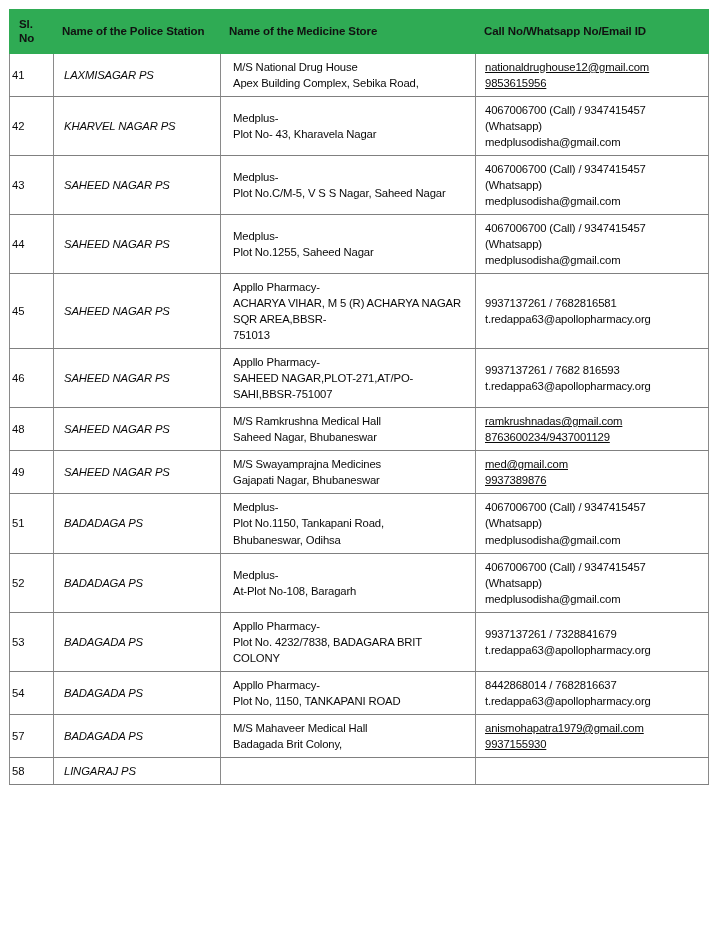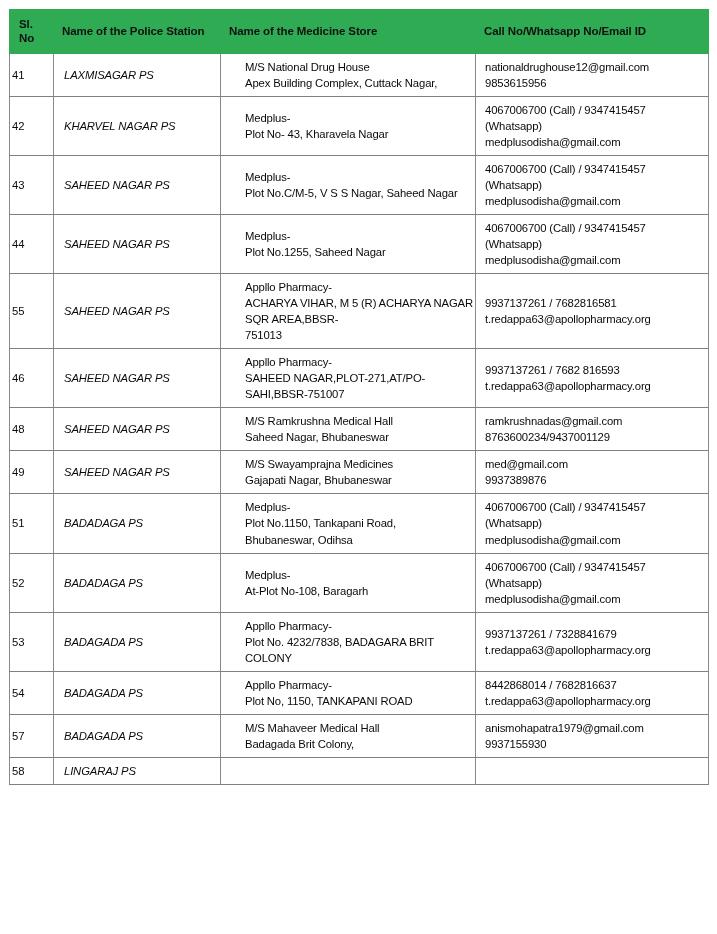--- a/index.html
+++ b/index.html
@@ -67,30 +67,31 @@
   tbody td.cell-sl {
     padding-left: 2px;
     padding-right: 2px;
     letter-spacing: 0;
   }
   tbody td.cell-ps {
     padding-left: 10px;
     font-style: italic;
   }
   tbody td.cell-store {
-    padding-left: 24px;
+    padding-left: 12px;
     margin-left: 30px;
   }
   tbody td.cell-call {
     padding-left: 9px;
   }
   tbody td .ln {
     display: block;
   }
   tbody td .ln.u {
+    text-decoration: underline;
     text-underline-offset: 1px;
   }
 </style>
 </head>
 <body>
 
 <div class="page">
   <table class="contact-table">
     <colgroup>
       <col class="c-sl">
@@ -108,21 +109,21 @@
         <th>Name of the Medicine Store</th>
         <th>Call No/Whatsapp No/Email ID</th>
       </tr>
     </thead>
     <tbody id="table-body">
         <tr>
           <td class="cell-sl">41</td>
           <td class="cell-ps">LAXMISAGAR PS</td>
           <td class="cell-store">
             <span class="ln">M/S National Drug House</span>
-            <span class="ln">Apex Building Complex, Cuttack Nagar,</span>
+            <span class="ln">Apex Building Complex, Sebika Road,</span>
           </td>
           <td class="cell-call">
             <span class="ln u">nationaldrughouse12@gmail.com</span>
             <span class="ln u">9853615956</span>
           </td>
         </tr>
         <tr>
           <td class="cell-sl">42</td>
           <td class="cell-ps">KHARVEL NAGAR PS</td>
           <td class="cell-store">
@@ -155,21 +156,21 @@
             <span class="ln">Medplus-</span>
             <span class="ln">Plot No.1255, Saheed Nagar</span>
           </td>
           <td class="cell-call">
             <span class="ln">4067006700 (Call) / 9347415457</span>
             <span class="ln">(Whatsapp)</span>
             <span class="ln">medplusodisha@gmail.com</span>
           </td>
         </tr>
         <tr>
-          <td class="cell-sl">55</td>
+          <td class="cell-sl">45</td>
           <td class="cell-ps">SAHEED NAGAR PS</td>
           <td class="cell-store">
             <span class="ln">Appllo Pharmacy-</span>
             <span class="ln">ACHARYA VIHAR, M 5 (R) ACHARYA NAGAR</span>
             <span class="ln">SQR AREA,BBSR-</span>
             <span class="ln">751013</span>
           </td>
           <td class="cell-call">
             <span class="ln">9937137261 / 7682816581</span>
             <span class="ln">t.redappa63@apollopharmacy.org</span>

